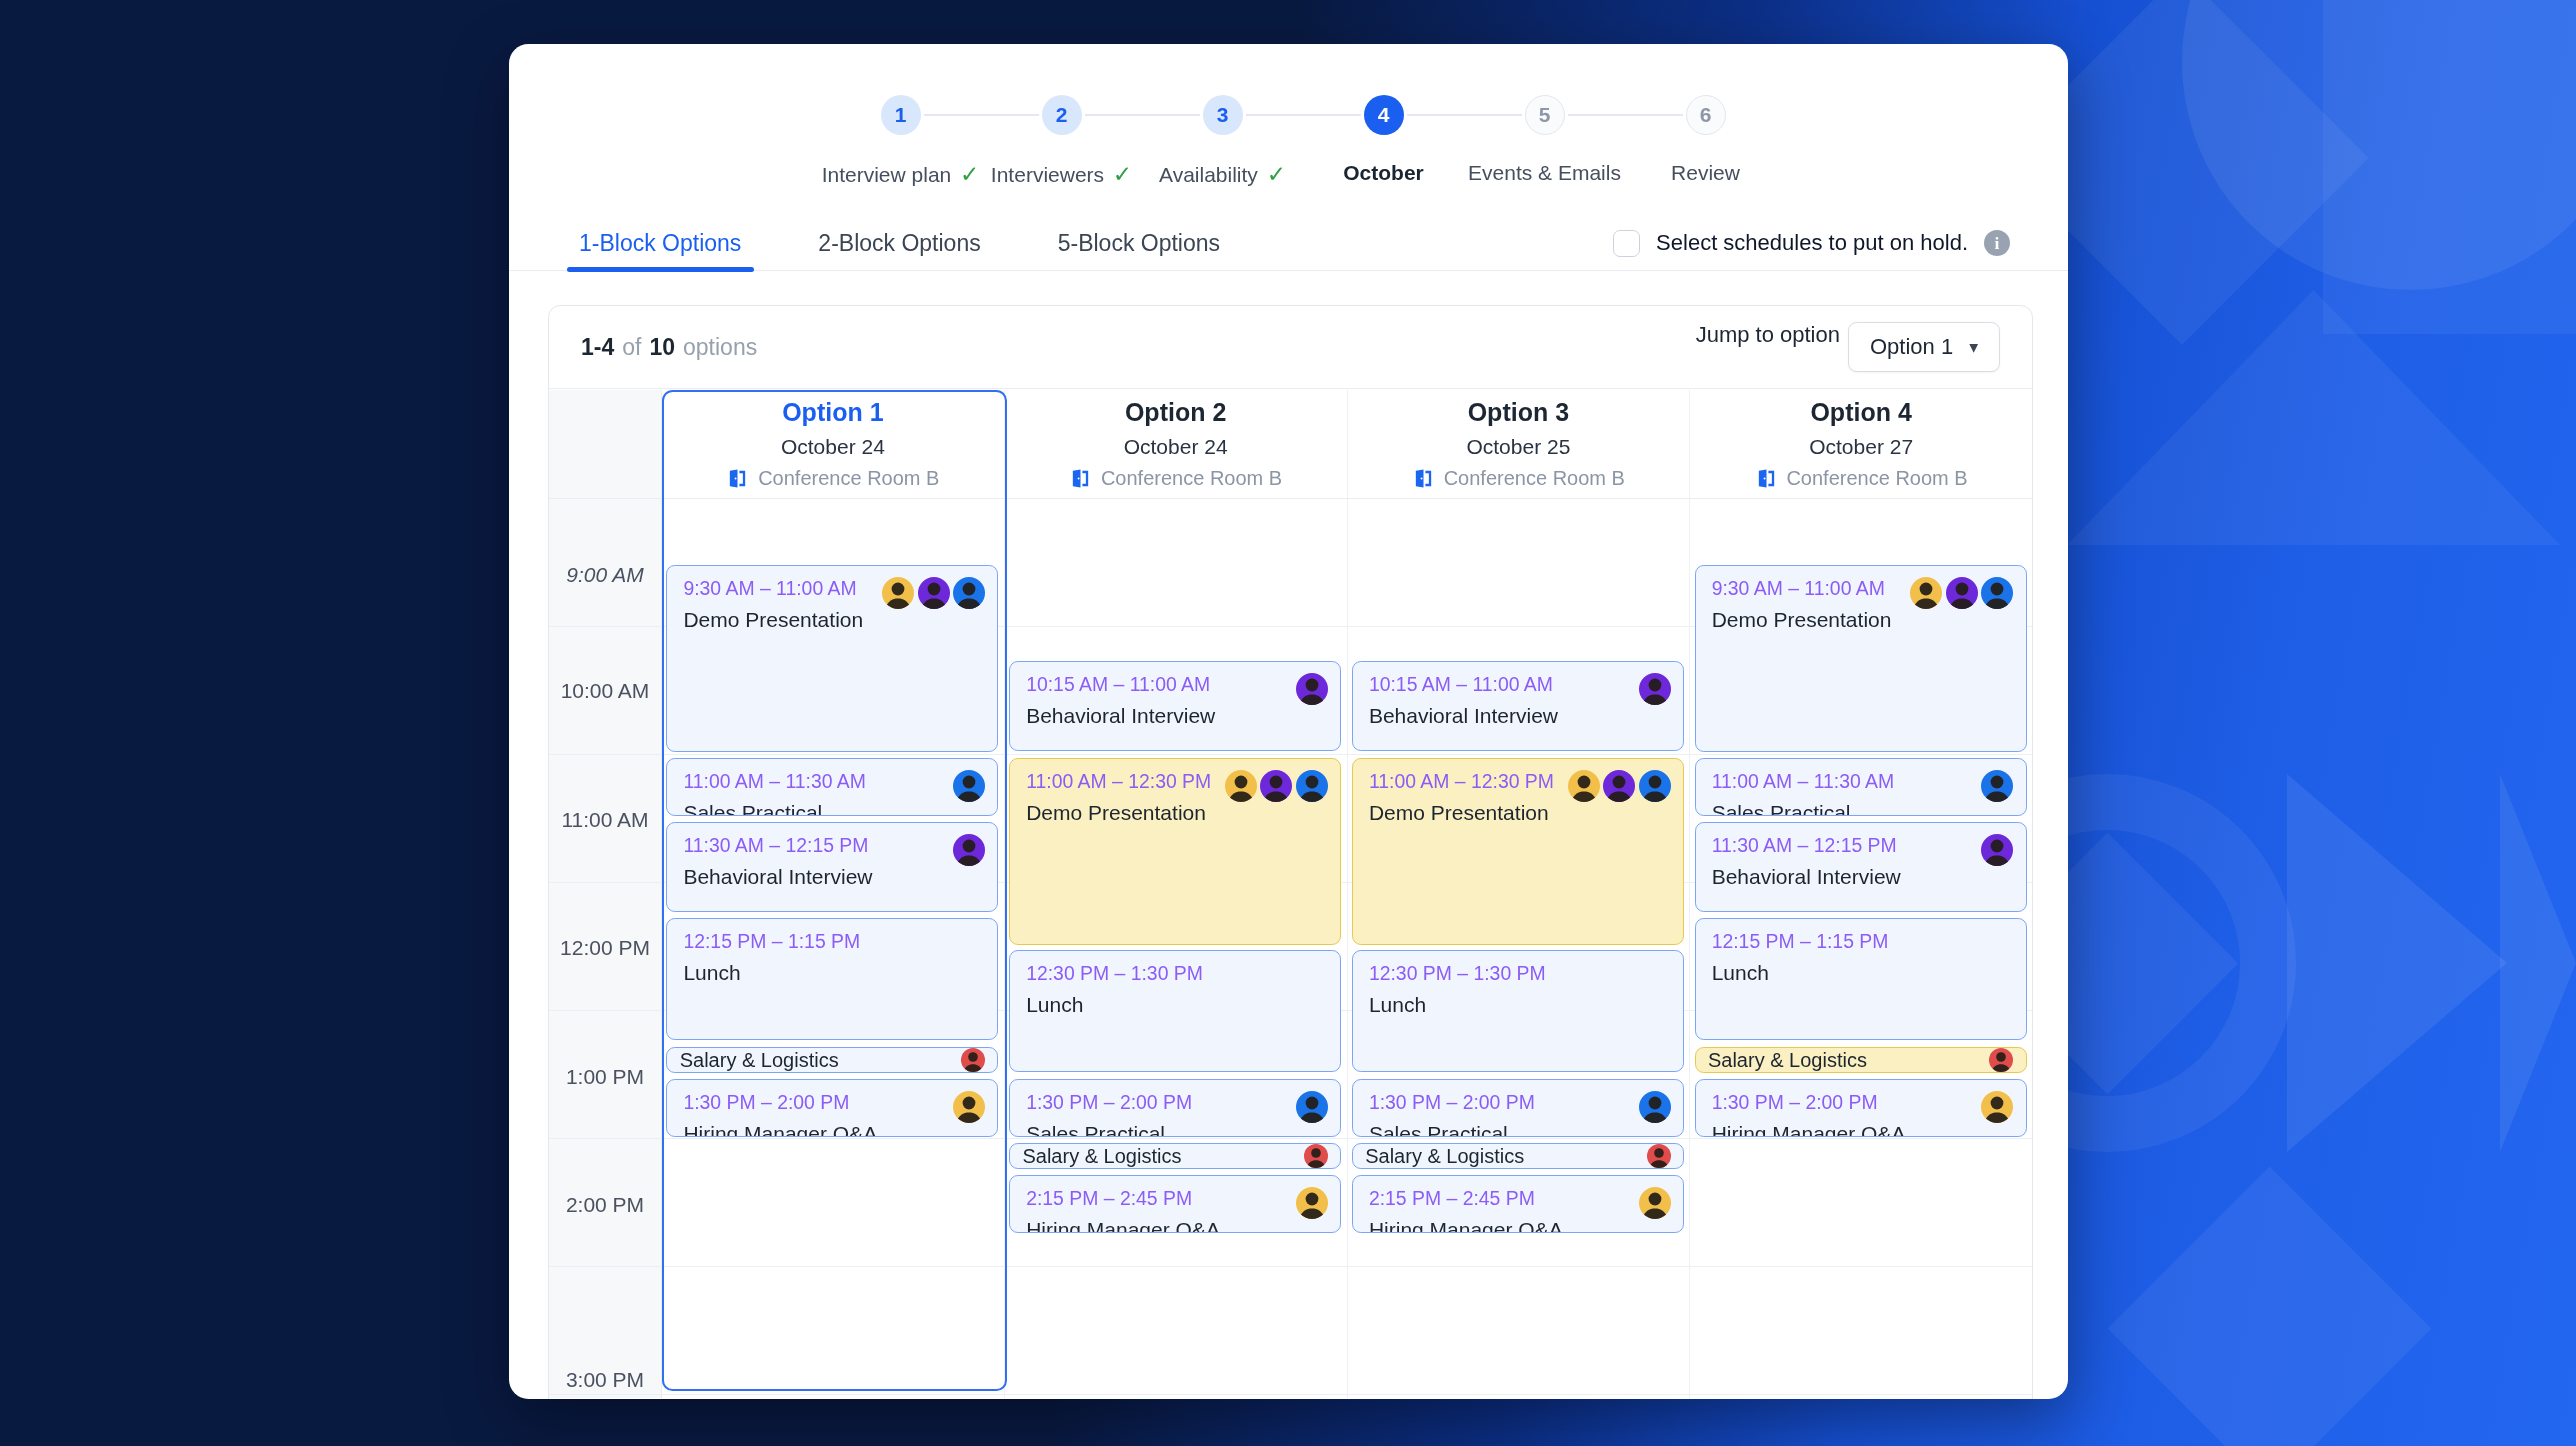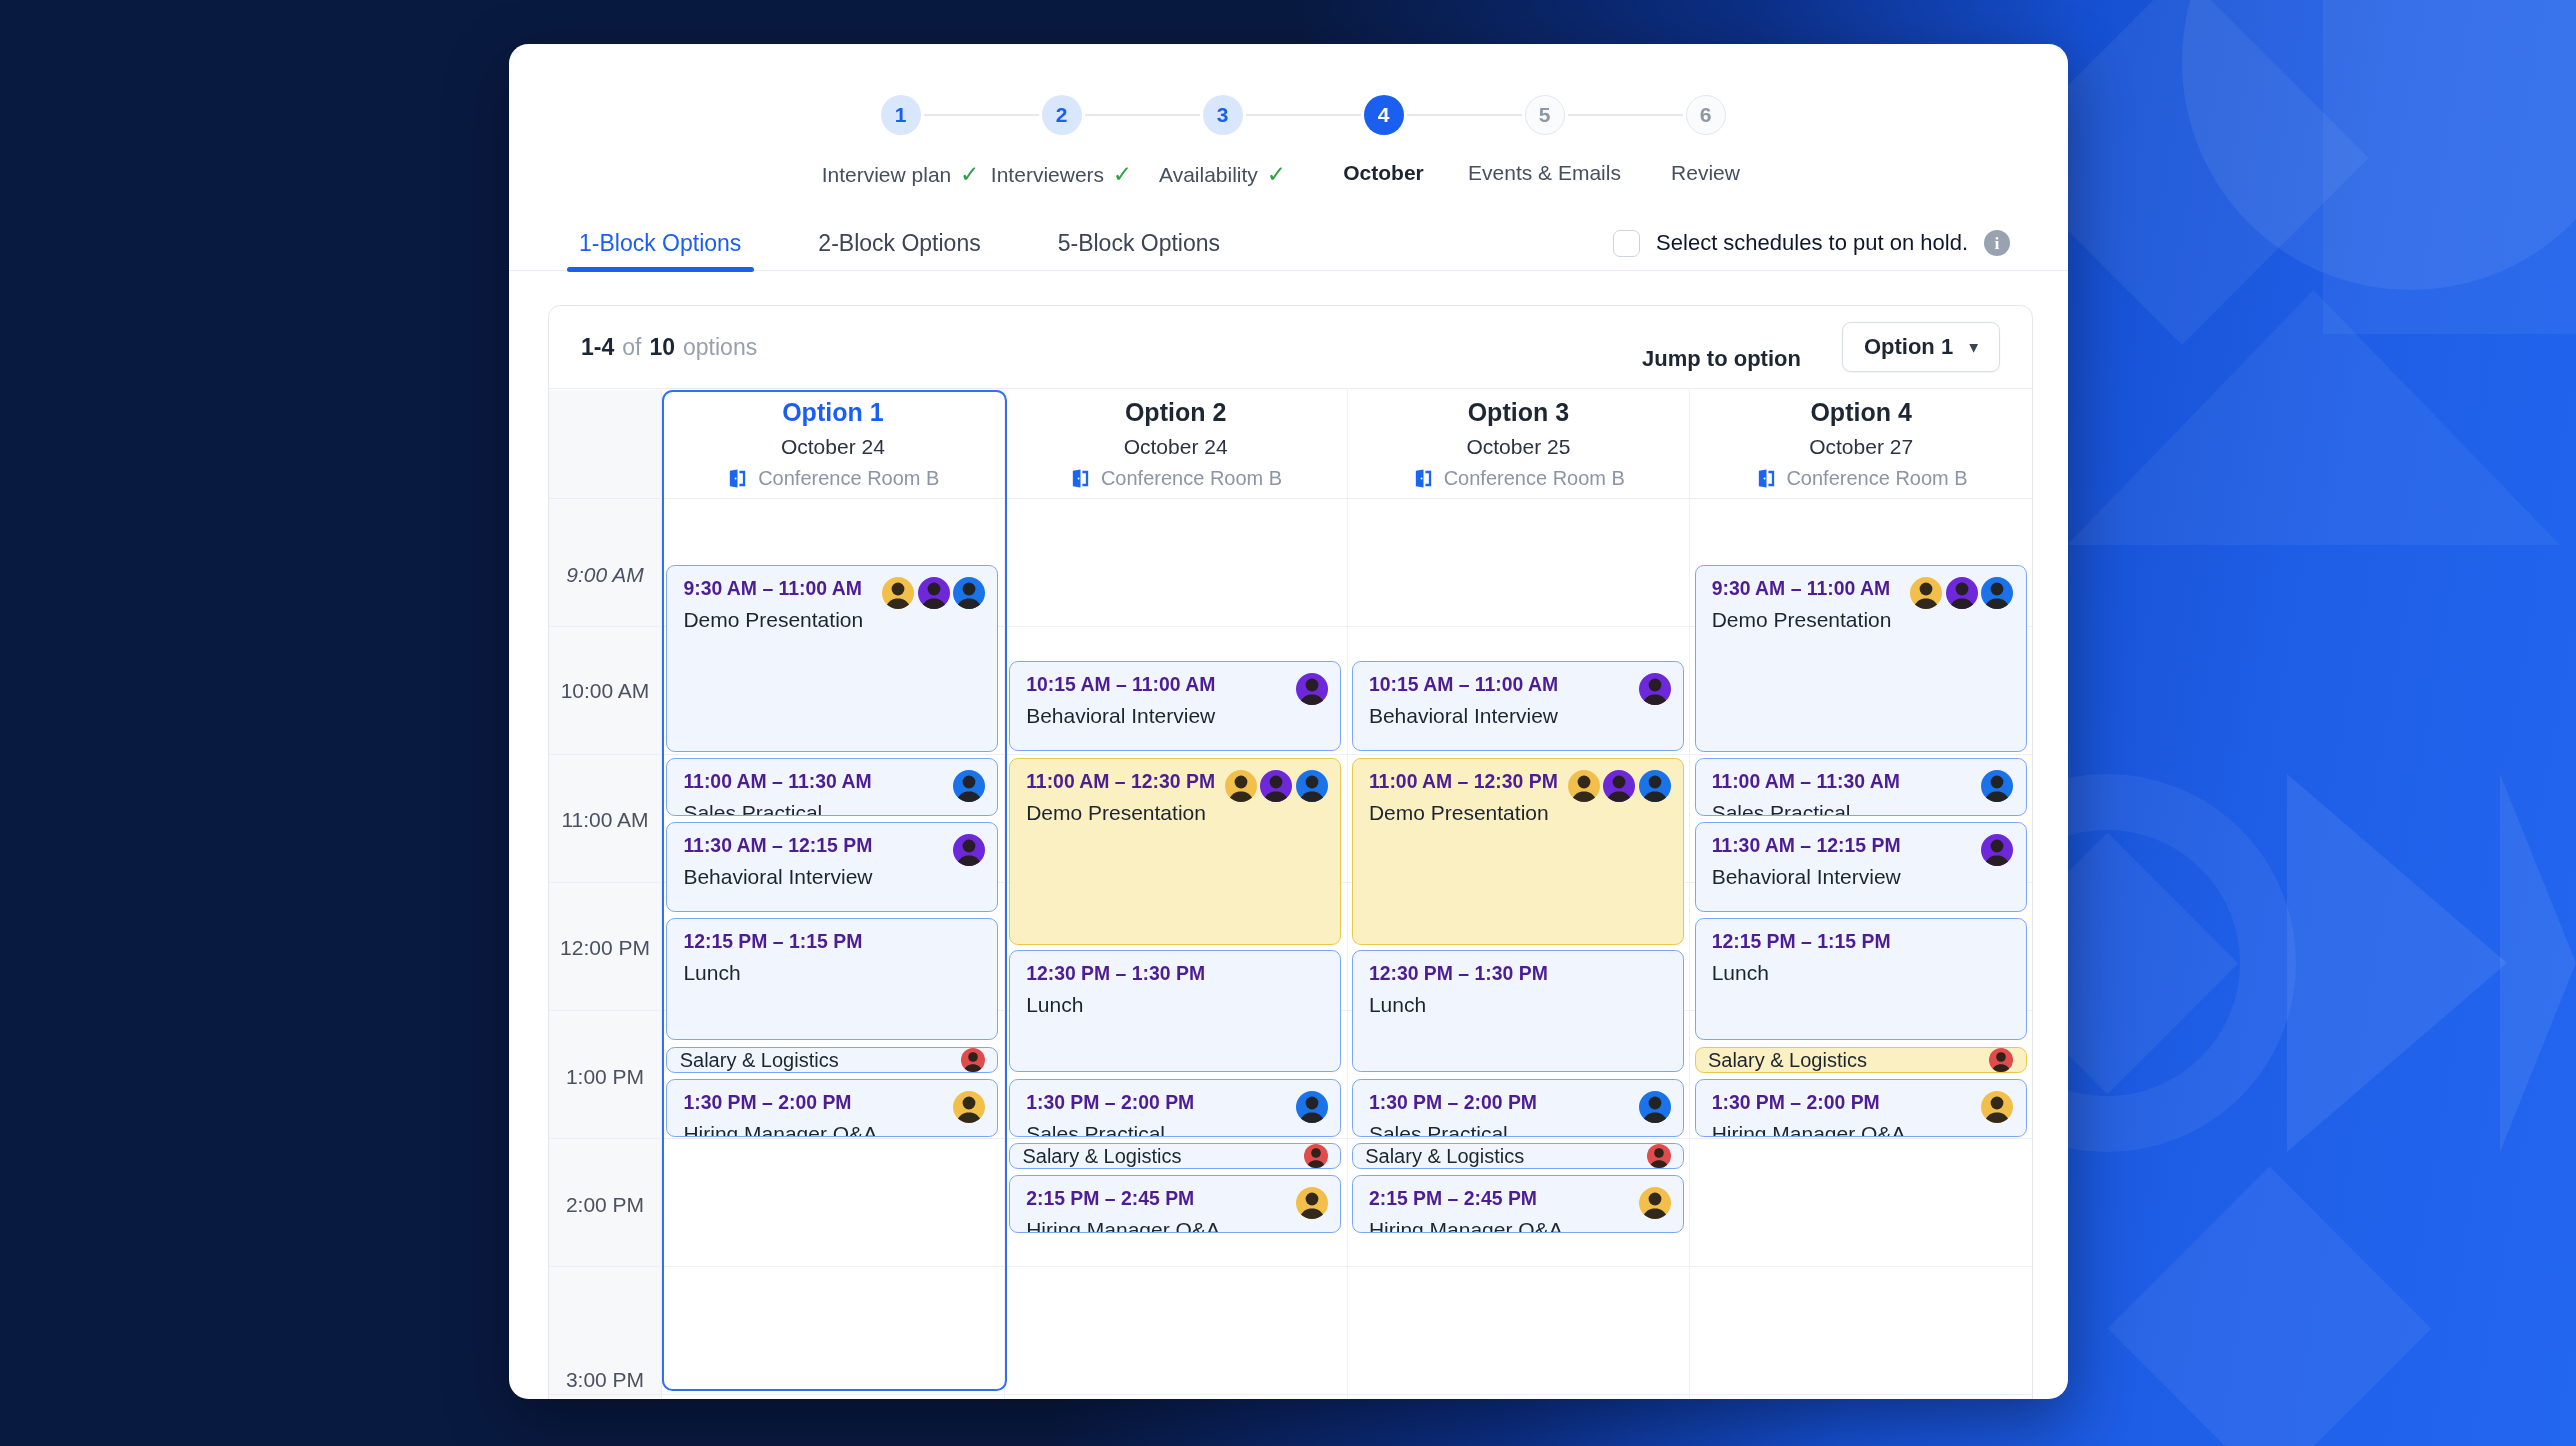--- a/index.html
+++ b/index.html
@@ -43,21 +43,21 @@
   .info-icon { width:26px; height:26px; border-radius:50%; background:#98a2b0; color:#ffffff; font-size:17.6px; font-weight:700;
                display:flex; align-items:center; justify-content:center; font-family:"Liberation Serif",serif; cursor:pointer; }
 
   
   .options { position:absolute; left:39px; top:261px; width:1485px; height:1144px; border:1.8px solid #e4e8ed;
              border-radius:12.3px; background:#ffffff; }
   .options-header { height:83px; display:flex; align-items:center; padding:0 32px; border-bottom:1.8px solid #e9ecf0; }
   .range-text { font-size:23px; color:#97a0ad; display:flex; }
   .range-text b { color:#1d2633; font-weight:700; }
   .range-text span, .range-text b { margin-right:8px; }
-  .jump { margin-left:auto; display:flex; align-items:flex-end; gap:41px;font-weight:bold; }
+  .jump { margin-left:auto; display:flex; align-items:flex-start; gap:8px; }
   .jump-label { font-size:22px; color:#1d2633; }
   .option-select { display:flex; align-items:center; gap:16px; border:1.8px solid #d9dee5; border-radius:8.8px;
                    padding:11.4px 21px; font-size:22px; color:#1d2633; background:#ffffff; cursor:pointer;
                    box-shadow:0 0.9px 1.8px rgba(16,24,40,0.05); }
   .caret { color:#3c4553; font-size:17.6px; }
 
   
   .grid { position:absolute; top:84px; left:0; right:0; }
   .col-headers { display:flex; height:109px; border-bottom:1.8px solid #e9ecf0; }
   .gutter-head { width:113px; background:#f7f8fa; border-right:1.8px solid #e9ecf0; }
@@ -73,21 +73,21 @@
             background-image:repeating-linear-gradient(to bottom, transparent 0, transparent 127px, #eceff3 127px, #eceff3 128px); }
   .gutter-label { position:absolute; width:100%; height:128px; display:flex; align-items:center; justify-content:center;
                   font-size:21px; color:#4a5261; }
   .day-col { flex:1; position:relative; border-right:1.8px solid #eef0f4; background-color:#ffffff;
              background-image:repeating-linear-gradient(to bottom, transparent 0, transparent 127px, #eceff3 127px, #eceff3 128px); }
   .day-col.last { border-right:none; }
 
   .event { position:absolute; left:4.4px; right:5.3px; border-radius:8.8px; border:1.8px solid #7aa6f5; background:#f1f6fe;
            padding:11.4px 16px; overflow:hidden; cursor:pointer; }
   .event.yellow { border-color:#e6c94d; background:#fbf0c2; }
-  .event-time { font-size:19.4px; color:#4c1d95; margin-bottom:8px;font-weight:bold; }
+  .event-time { font-size:19.4px; color:#8b5cf6; margin-bottom:8px; }
   .event-title { font-size:21px; font-weight:400; color:#1d2531; }
   .event-avatars { position:absolute; top:10.6px; right:12.3px; display:flex; gap:3.5px; }
   .avatar { width:32px; height:32px; border-radius:50%; overflow:hidden; flex:0 0 auto; }
   .avatar svg { display:block; width:100%; height:100%; }
   .event.compact { display:flex; align-items:center; justify-content:space-between; padding:0 12.3px; }
   .event.compact .event-title { font-size:20px; }
   .event.compact .event-avatars { position:static; }
   .event.compact .avatar { width:24px; height:24px; }
 
   .selection { position:absolute; left:113px; top:0; width:345px; height:1001px; border:2.6px solid #3071f2;

